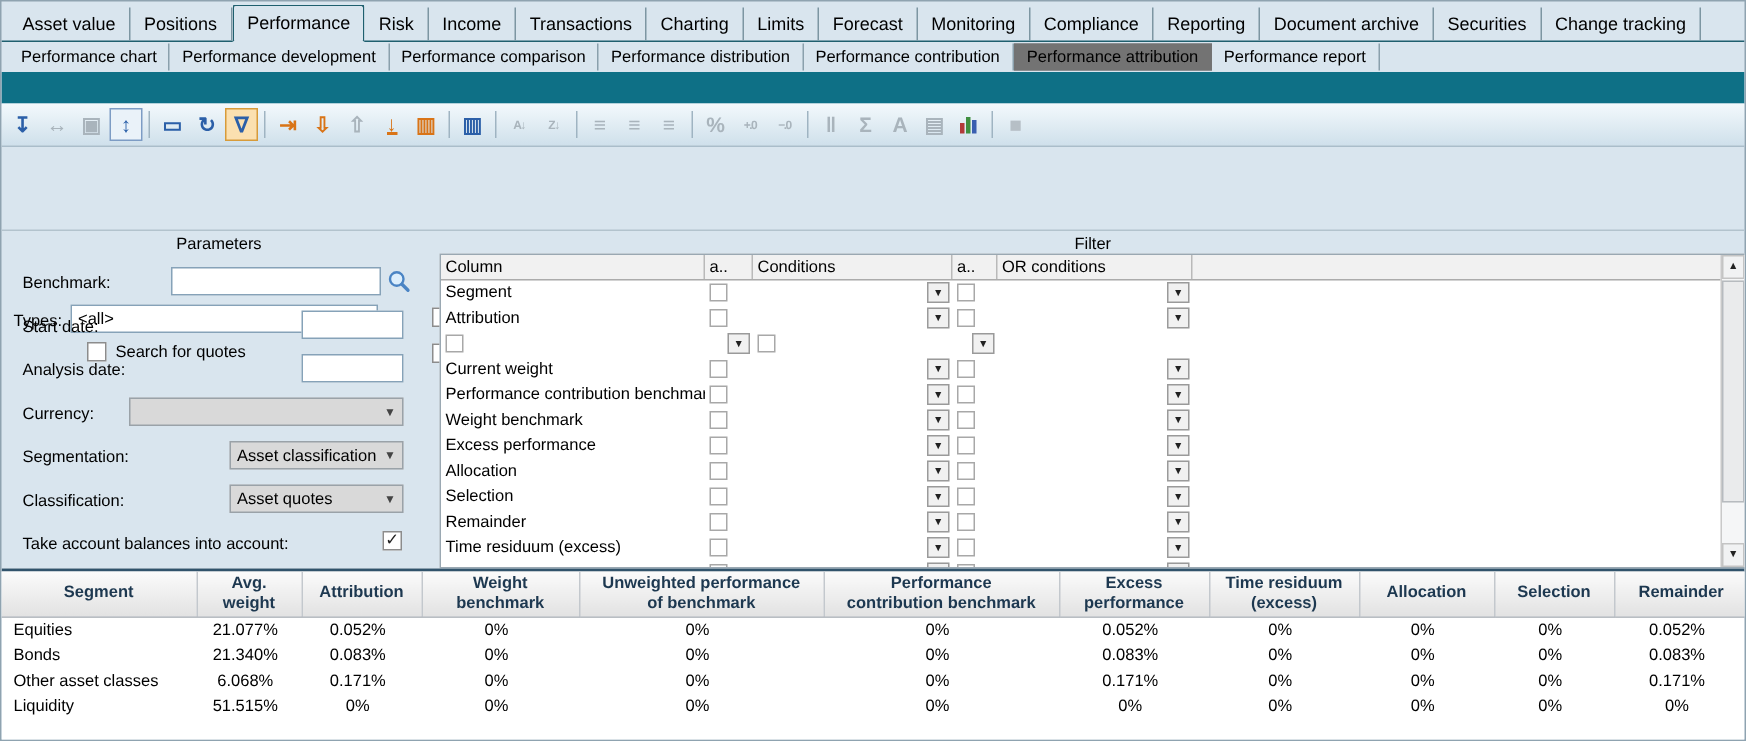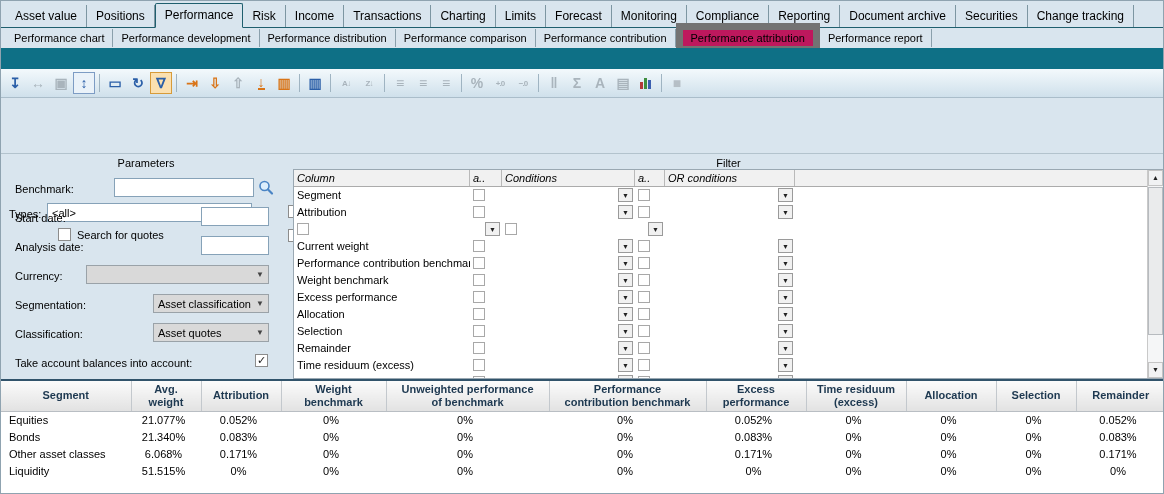--- a/index.html
+++ b/index.html
@@ -29,21 +29,21 @@
   
   .subtabbar {
     position: absolute; top: 27px; left: 0; right: 0; height: 20px;
     display: flex; align-items: center; padding-left: 5px;
   }
   .stab {
     font-size: 11px; color: #000; padding: 3px 8px;
     border-right: 1px solid #8aa0ac; white-space: nowrap; cursor: default;
   }
   .stab.active {
-    background: #be185d; border: 7px solid #737373; padding: 2px 8px;
+    background: #737373; border: 1px solid #737373; padding: 2px 8px;
   }
   
   .titlebar {
     position: absolute; top: 47px; left: 0; right: 0; height: 21px;
     background: #0e7086; color: #ffffff; font-size: 12px; font-weight: bold;
     line-height: 21px; padding-left: 8px; white-space: pre;
   }
   
   .toolbar {
     position: absolute; top: 68px; left: 0; right: 0; height: 29px;
@@ -98,21 +98,21 @@
   .filterbox {
     position: absolute; left: 292px; top: 15px; width: 871px; height: 210px;
     background: #fff; border: 1px solid #9aa8b2; overflow: hidden;
   }
   .fheader {
     display: grid; grid-template-columns: 176px 32px 133px 30px 130px 1fr;
     height: 17px; background: #f1f1f1; border-bottom: 1px solid #ababab;
   }
   .fheader .hc {
     border-right: 1px solid #b9b9b9; padding: 2px 0 0 3px; font-size: 11px;
-    white-space: nowrap; overflow: hidden; font-style: italic;
+    white-space: nowrap; overflow: hidden;
   }
   .fheader .hc:last-child { border-right: none; }
   .frow {
     display: grid; grid-template-columns: 176px 32px 133px 30px 130px 1fr;
     height: 17px;
   }
   .frow .flabel { padding: 2px 0 0 3px; white-space: nowrap; overflow: hidden; }
   .frow .acell { position: relative; }
   .frow .acell .cb { position: absolute; left: 3px; top: 2px; width: 12px; height: 12px; border-color: #a8a8a8; }
   .frow .ccell { position: relative; }
@@ -173,22 +173,22 @@
       <div class="tab">Compliance</div>
       <div class="tab">Reporting</div>
       <div class="tab">Document archive</div>
       <div class="tab">Securities</div>
       <div class="tab">Change tracking</div>
     </div>
 
   <div class="subtabbar">
       <div class="stab">Performance chart</div>
       <div class="stab">Performance development</div>
+      <div class="stab">Performance comparison</div>
       <div class="stab">Performance distribution</div>
-      <div class="stab">Performance comparison</div>
       <div class="stab">Performance contribution</div>
       <div class="stab active">Performance attribution</div>
       <div class="stab">Performance report</div>
     </div>
 
   <div class="titlebar">
     <span>Performance attribution:   01-Jan-2020 - 20-Nov-2020 in EUR / Holder: 2008-150301</span>
   </div>
 
   <div class="toolbar">

